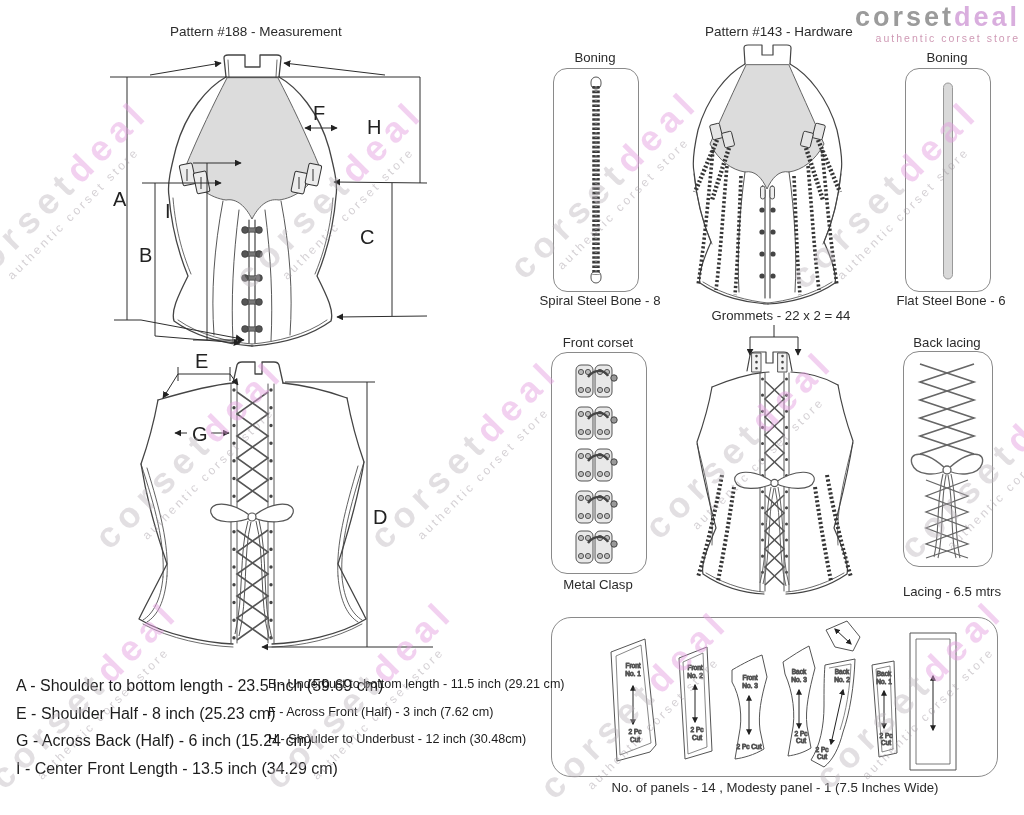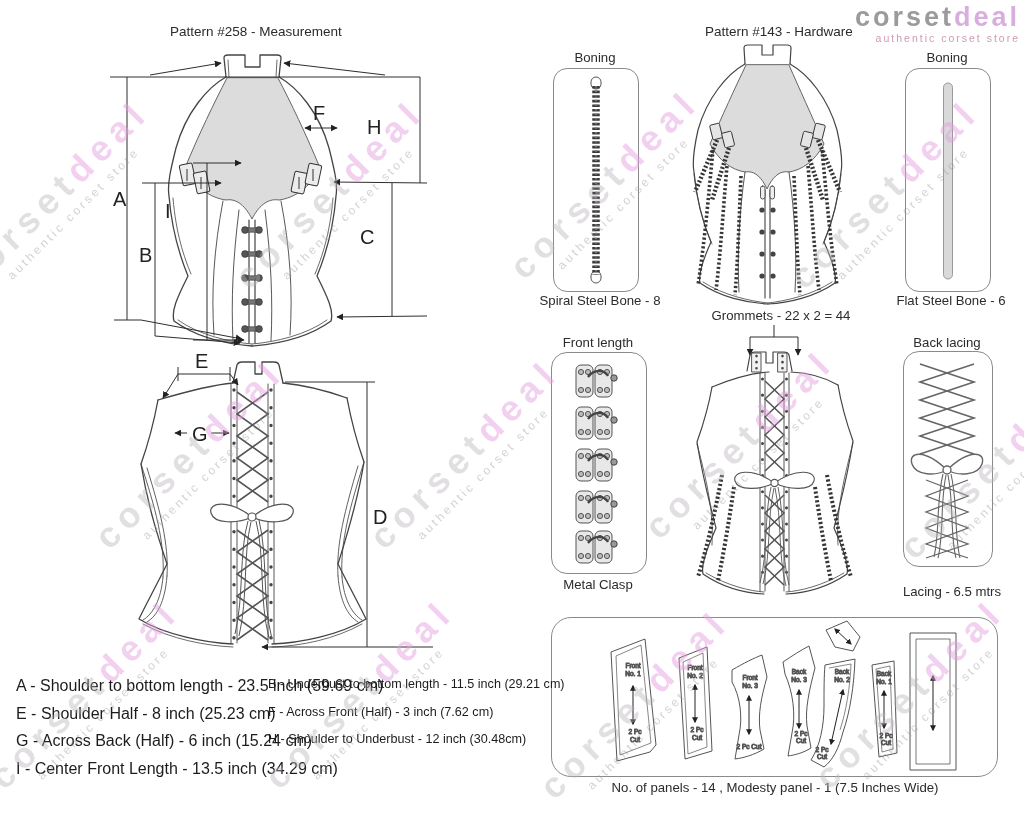--- a/index.html
+++ b/index.html
@@ -86,21 +86,21 @@
   <div class="watermark" style="left:915px;top:700px">
       <div class="wm-main"><span class="wm-c1">corset</span><span class="wm-c2">deal</span></div>
       <div class="wm-tag">authentic corset store</div>
     </div>
 
   <div class="logo">
     <div class="logo-main"><span class="logo-c1">corset</span><span class="logo-c2">deal</span></div>
     <div class="logo-tag">authentic corset store</div>
   </div>
 
-  <div class="abs ttl z2" style="left:170px;top:24px">Pattern #258  -  Measurement</div>
+  <div class="abs ttl z2" style="left:170px;top:24px">Pattern #188  -  Measurement</div>
   <div class="abs ttl z2" style="left:705px;top:24px">Pattern #143 -  Hardware</div>
 
   <svg class="abs z1" style="left:15px;top:48px" width="430" height="300" viewBox="0 0 430 300">
     <defs>
       <marker id="fmA" viewBox="0 0 10 10" refX="9" refY="5" markerWidth="7" markerHeight="7" orient="auto-start-reverse">
         <path d="M0,0L10,5L0,10z" fill="#222"></path>
       </marker>
     </defs>
     <g stroke="#444" fill="none" stroke-width="1.3" stroke-linejoin="round" stroke-linecap="round">
       <path d="M212,30 C199,55 184,86 170,120 C180,140 196,150 211,152 C222,150 231,159 237,171 C243,159 252,150 264,152 C279,150 295,140 305,120 C291,86 276,55 263,30 Z" fill="#dcdcdc" stroke="#555" stroke-width="0.9"></path>
@@ -280,21 +280,21 @@
   <div class="panel" style="left:905px;top:68px;width:84px;height:222px">
     <svg width="84" height="222" viewBox="0 0 84 222">
       <rect x="37.5" y="14" width="9" height="196" rx="4.5" fill="#d9d9d9" stroke="#999"></rect>
     </svg>
   </div>
 
   <div class="abs cap z2" style="left:538px;top:293px;width:124px">Spiral Steel Bone - 8</div>
   <div class="abs cap z2" style="left:695px;top:308px;width:172px">Grommets - 22 x 2 = 44</div>
   <div class="abs cap z2" style="left:892px;top:293px;width:118px">Flat Steel Bone - 6</div>
 
-  <div class="abs cap z2" style="left:551px;top:335px;width:94px">Front length</div>
+  <div class="abs cap z2" style="left:551px;top:335px;width:94px">Front corset</div>
   <div class="abs cap z2" style="left:903px;top:335px;width:88px">Back lacing</div>
 
   <div class="panel" style="left:551px;top:352px;width:94px;height:220px;border-radius:16px">
     <svg width="94" height="220" viewBox="0 0 94 220">
       <g stroke="#555" stroke-width="1">
         <g transform="translate(0,28)">
             <rect x="24" y="-16" width="17" height="32" rx="5" fill="#e8e8e8"></rect>
             <rect x="43" y="-16" width="17" height="32" rx="5" fill="#e8e8e8"></rect>
             <circle cx="29" cy="-9" r="2.6" fill="#bbb"></circle>
             <circle cx="29" cy="9" r="2.6" fill="#bbb"></circle>

